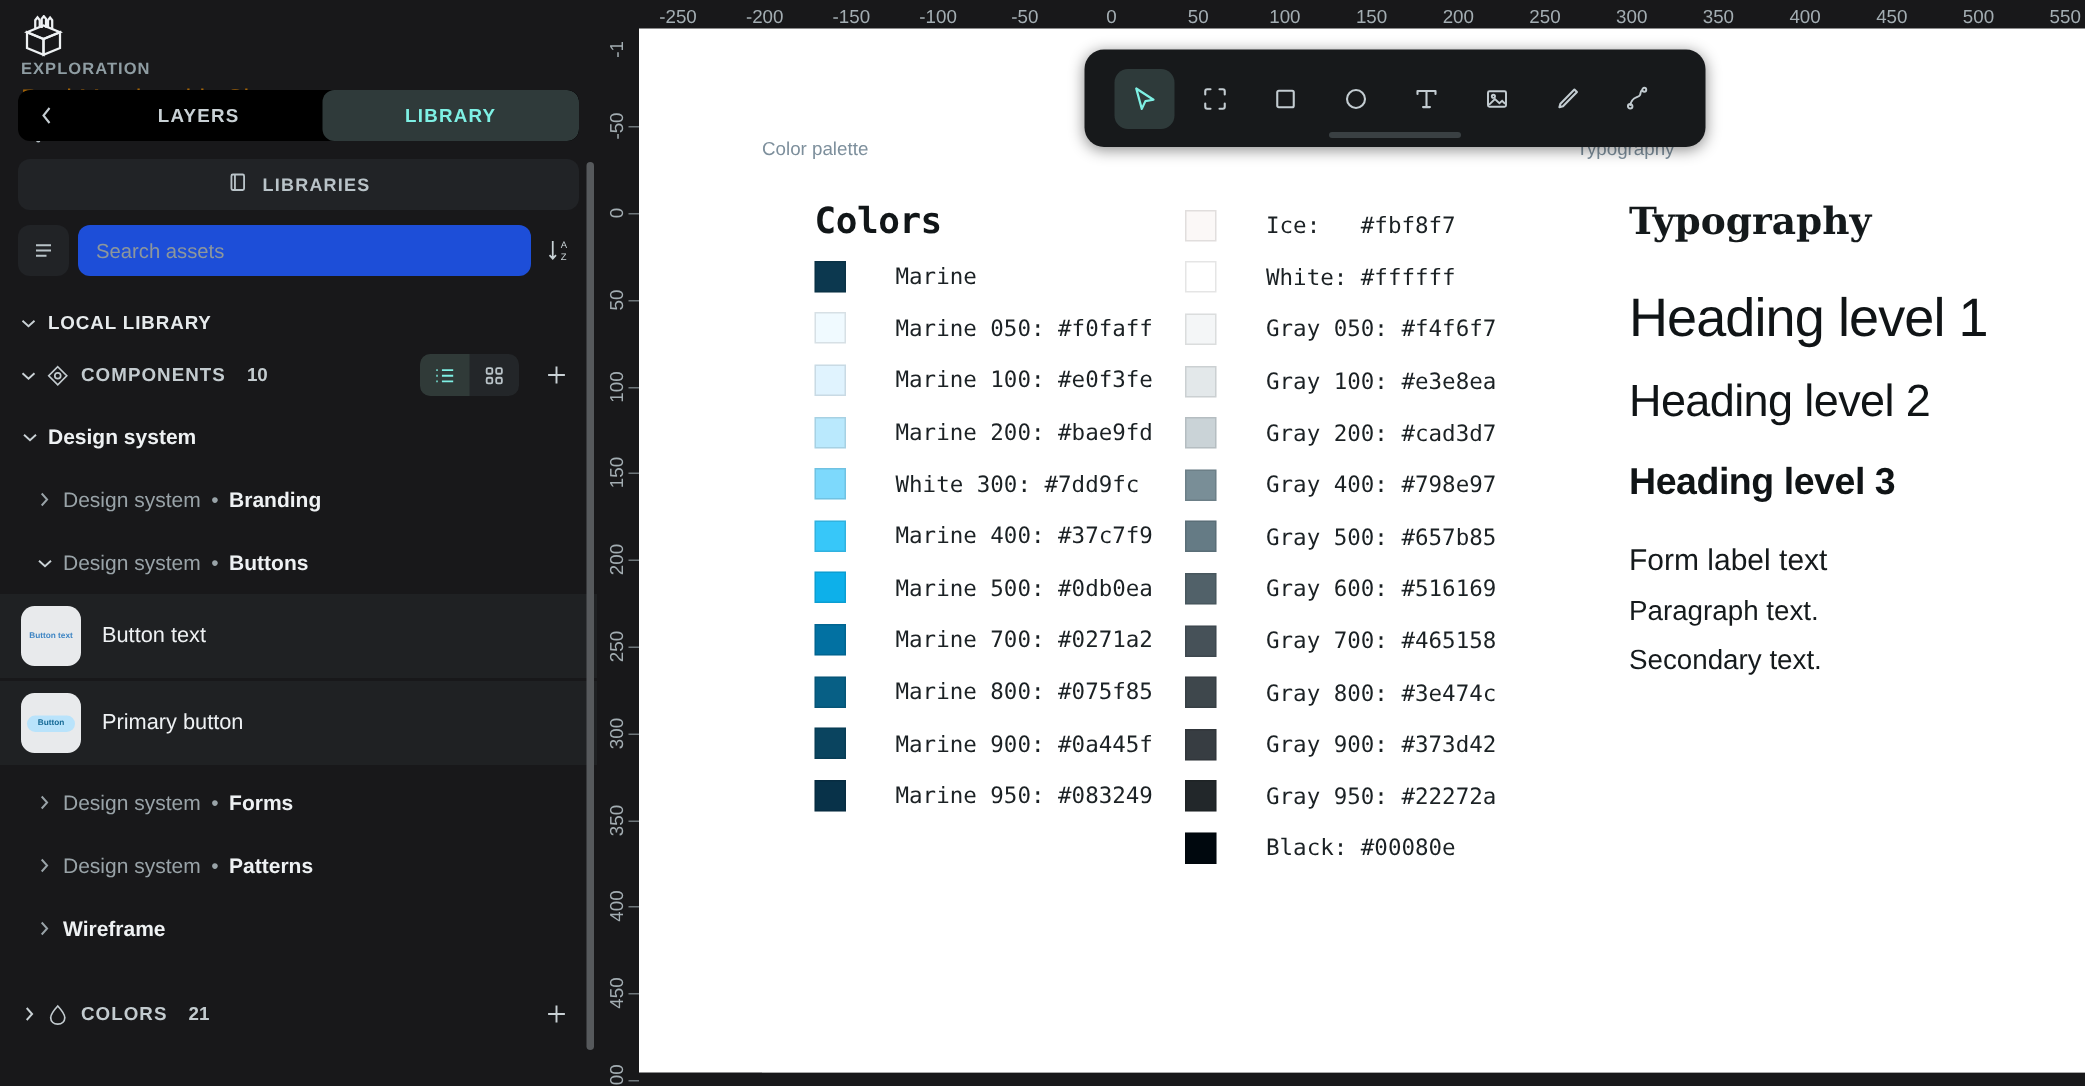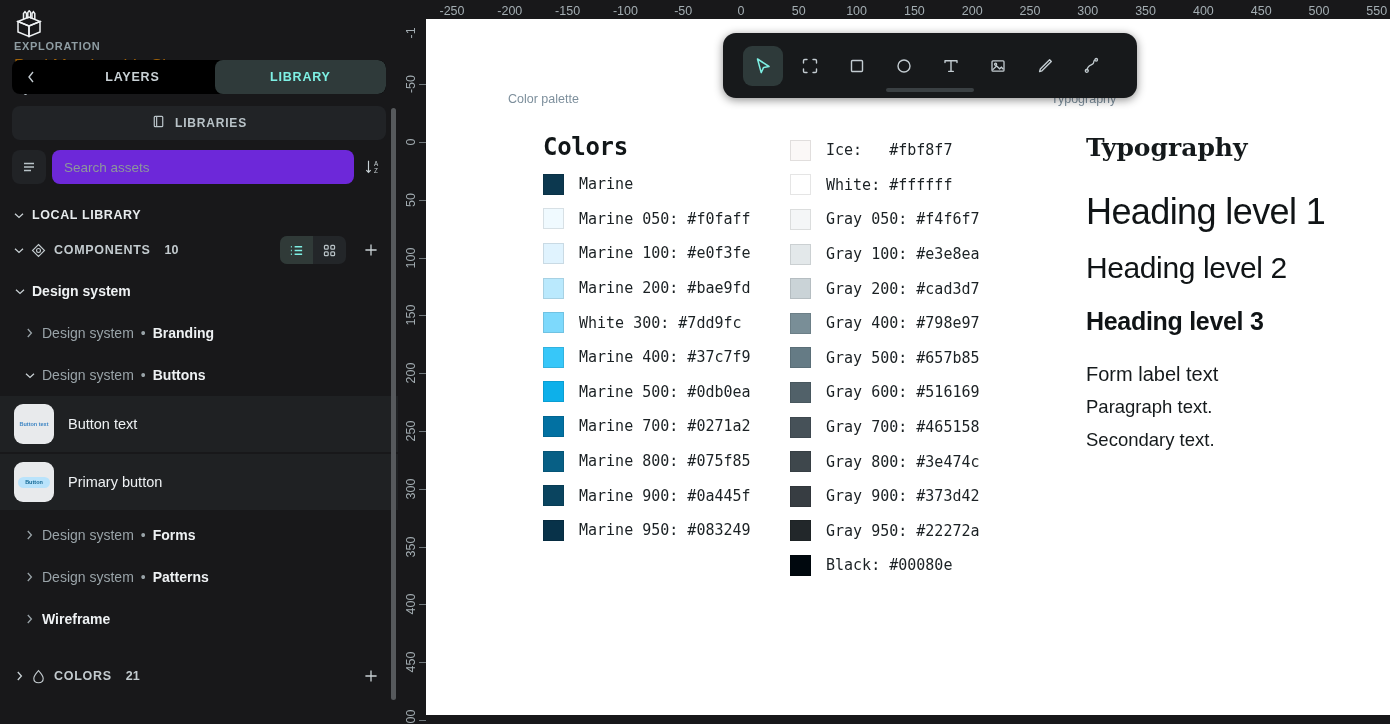--- a/index.html
+++ b/index.html
@@ -68,21 +68,21 @@
 
   .search-row {
     margin: 10px 12px 0 12px; height: 34px;
     display: flex; align-items: center; gap: 6px;
   }
   .filter-btn {
     width: 34px; height: 34px; border-radius: 8px; background: #212326;
     display: flex; align-items: center; justify-content: center; cursor: pointer;
   }
   .search-box {
-    flex: 1 1 auto; height: 34px; border-radius: 8px; background: #6d28d9;
+    flex: 1 1 auto; height: 34px; border-radius: 8px; background: #1d4ed8;
     display: flex; align-items: center; padding: 0 12px;
   }
   .search-box input {
     width: 100%; background: transparent; border: 0; outline: none;
     color: #e3e8ea; font-size: 13.5px; font-family: inherit;
   }
   .search-box input::placeholder { color: #8d979c; }
   .sort-btn { width: 26px; height: 34px; display:flex; align-items:center; justify-content:center; cursor:pointer; }
 
   .tree { margin-top: 16px; flex: 1 1 auto; position: relative; overflow: hidden; }
@@ -192,21 +192,21 @@
   }
 
   
   .colors-title {
     position: absolute; left: 35px; top: 22px;
     font-family: "DejaVu Sans Mono", monospace;
     font-size: 24px; font-weight: 700; color: #111618; letter-spacing: -0.3px;
   }
   .swatch-list { position: absolute; }
   .swatch-row {
-    display: flex; align-items: center; height: 34.6px; gap: 15px;
+    display: flex; align-items: center; height: 34.6px; gap: 33px;
   }
   .swatch {
     width: 21px; height: 21px; flex: 0 0 21px;
     border: 1px solid rgba(0,0,0,0.10);
   }
   .swatch-text {
     font-family: "DejaVu Sans Mono", monospace;
     font-size: 15px; color: #1b2124; white-space: pre;
   }
 

